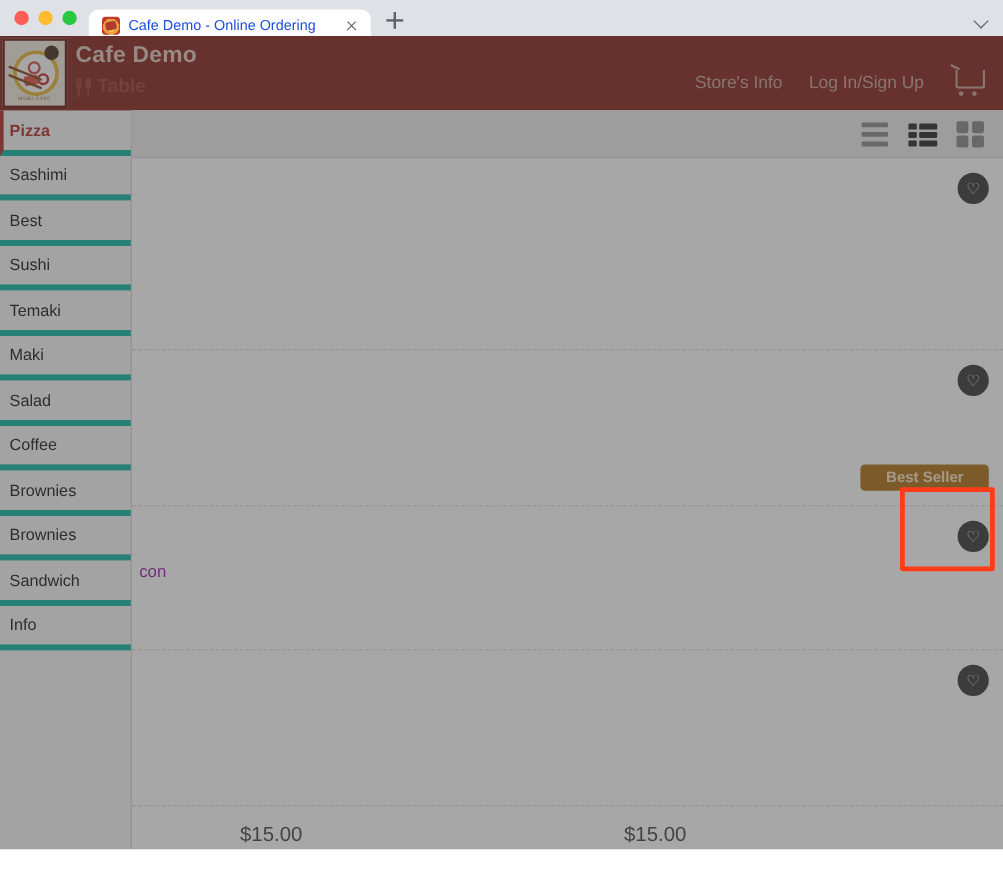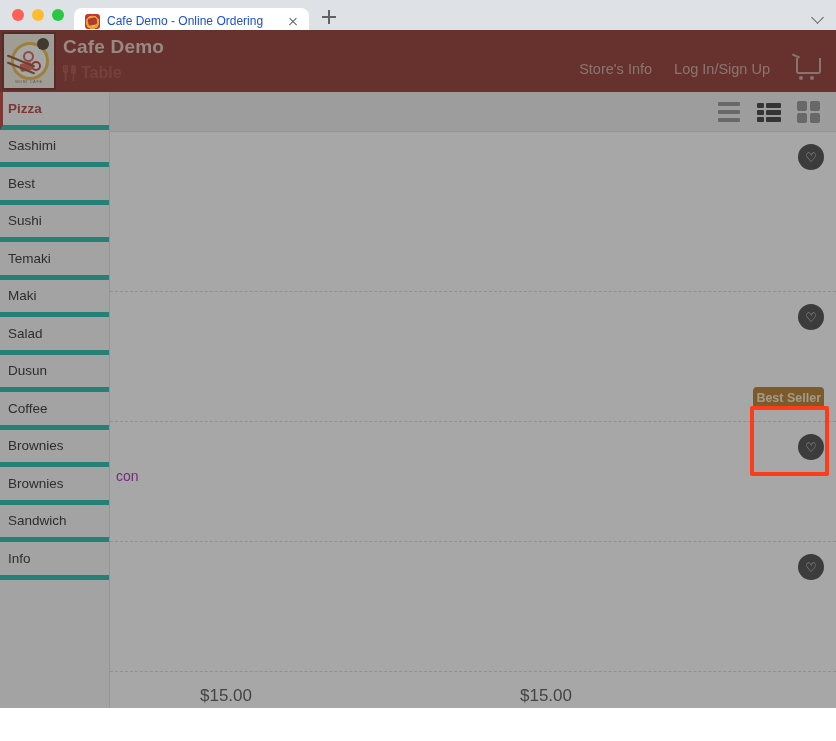--- a/index.html
+++ b/index.html
@@ -309,21 +309,21 @@
   }
   .card .heart {
     position: absolute; right: 12px; top: 12px; width: 26px; height: 26px;
     border-radius: 50%; background: #3c3c3c; display:flex; align-items:center; justify-content:center;
     cursor:pointer;
   }
   .card .heart span { color:#e6e6e6; font-size: 13px; line-height: 1; }
   .badge {
     position:absolute; right: 12px; bottom: 12px;
     background: #b3741c; color: #f6e6c9; font-size: 12.5px; font-weight: bold;
-    padding: 4px 3px; border-radius: 4px;
+    padding: 4px 21px; border-radius: 4px;
   }
   .card-title { position:absolute; font-size: 14px; color:#a21caf; }
   .price { font-size: 17px; color: #4a4a4a; }
 
   
   .scrim { position: absolute; inset: 0; background: rgba(60,60,60,.45); z-index: 30; }
 
   
   .lightbox { position: absolute; z-index: 40; }
   .highlight-box {
@@ -401,23 +401,20 @@
         <div class="side-item">
             <span>Temaki</span>
           </div>
         <div class="side-item">
             <span>Maki</span>
           </div>
         <div class="side-item">
             <span>Salad</span>
           </div>
         <div class="side-item">
-            <span>Dusun</span>
-          </div>
-        <div class="side-item">
             <span>Coffee</span>
           </div>
         <div class="side-item">
             <span>Brownies</span>
           </div>
         <div class="side-item">
             <span>Brownies</span>
           </div>
         <div class="side-item">
             <span>Sandwich</span>

